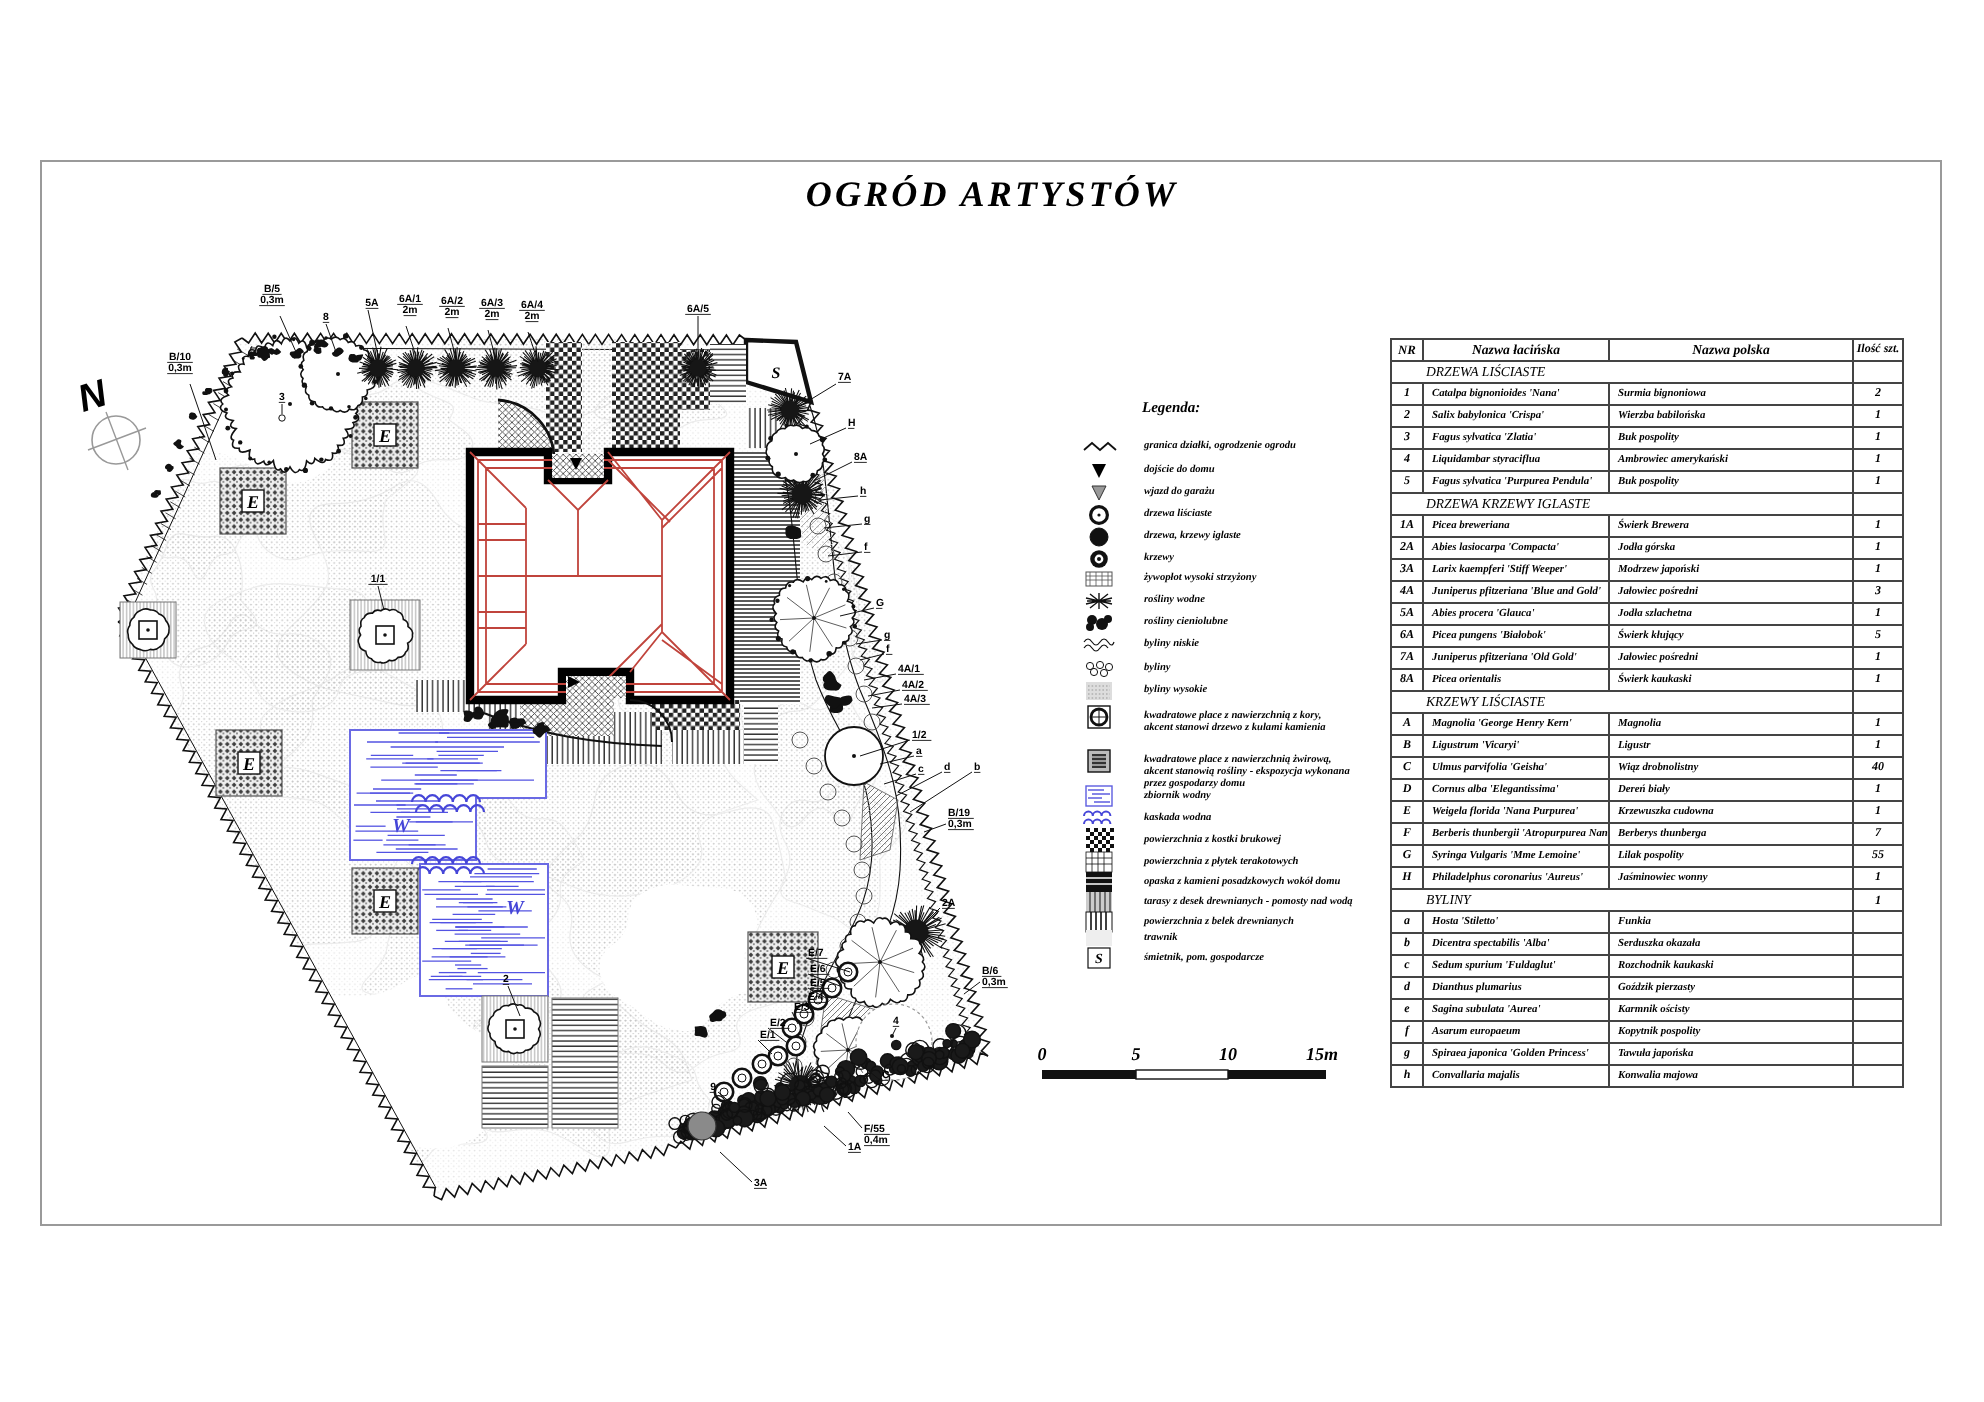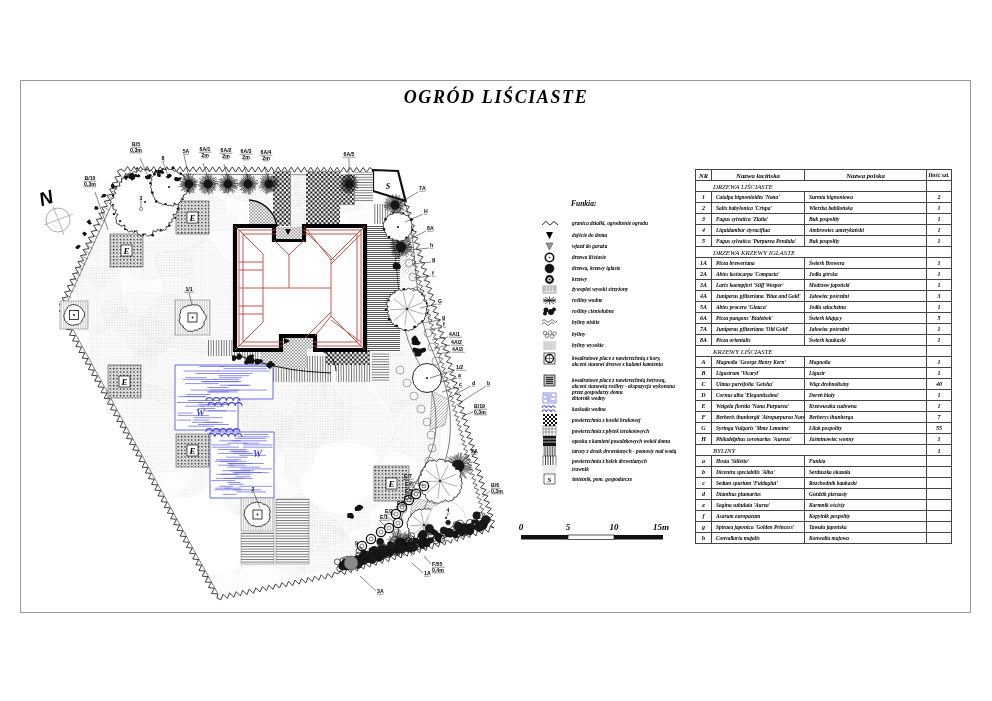--- a/index.html
+++ b/index.html
@@ -1,21 +1,21 @@
 <!DOCTYPE html>
 <html><head><meta charset="utf-8">
 <style>
 html,body{margin:0;padding:0;background:#fff;width:992px;height:701px;overflow:hidden}
 *{box-sizing:border-box}
 </style></head>
 <body>
 
 <div style="position:absolute;left:20px;top:80px;width:951px;height:533px;border:1px solid #9a9a9a"></div>
 
-<div style="position:absolute;left:0;top:87px;width:992px;text-align:center;font:bold italic 18px 'Liberation Serif',serif;letter-spacing:1.6px">OGRÓD LIŚCIASTE</div>
+<div style="position:absolute;left:0;top:87px;width:992px;text-align:center;font:bold italic 18px 'Liberation Serif',serif;letter-spacing:1.6px">OGRÓD ARTYSTÓW</div>
 
 <svg width="992" height="701" viewBox="0 0 992 701" style="position:absolute;left:0;top:0">
 <defs>
 <pattern id="pdots" width="2.6" height="2.6" patternUnits="userSpaceOnUse">
         <circle cx="0.7" cy="0.7" r="0.42" fill="#c8c8c8"></circle>
         <circle cx="2" cy="2" r="0.3" fill="#d4d4d4"></circle>
       </pattern>
 <pattern id="pcheck" width="4.4" height="4.4" patternUnits="userSpaceOnUse">
         <rect width="4.4" height="4.4" fill="#fff"></rect>
         <rect width="2.2" height="2.2" fill="#222"></rect>
@@ -895,21 +895,21 @@
       <rect x="521" y="535" width="47" height="4.5" fill="#111"></rect>
       <rect x="568" y="535" width="46" height="4.5" fill="#fff" stroke="#111" stroke-width="0.7"></rect>
       <rect x="614" y="535" width="49" height="4.5" fill="#111"></rect>
       <text x="521" y="530" font-size="9" font-style="italic" font-weight="bold" text-anchor="middle" font-family="Liberation Serif, serif">0</text>
       <text x="568" y="530" font-size="9" font-style="italic" font-weight="bold" text-anchor="middle" font-family="Liberation Serif, serif">5</text>
       <text x="614" y="530" font-size="9" font-style="italic" font-weight="bold" text-anchor="middle" font-family="Liberation Serif, serif">10</text>
       <text x="661" y="530" font-size="9" font-style="italic" font-weight="bold" text-anchor="middle" font-family="Liberation Serif, serif">15m</text>
     </g>
 </svg>
 <div style="position:absolute;left:0;top:0">
-    <div style="position:absolute;left:571px;top:199px;font:bold italic 7.5px 'Liberation Serif', serif">Funkia:</div>
+    <div style="position:absolute;left:571px;top:199px;font:bold italic 7.5px 'Liberation Serif', serif">Legenda:</div>
     <div style="position:absolute;left:541px;top:219px;width:17px;height:9px">
       <svg width="17" height="9" viewBox="0 0 17 9" style="overflow:visible;display:block">
         <path d="M1,6 L5,2.5 L9,6 L13,2.5 L17,6" stroke="#111" stroke-width="0.9" fill="none"></path>
       </svg>
     </div>
     <div style="position:absolute;left:572px;top:220px;font:bold italic 5.3px 'Liberation Serif', serif;line-height:6.2px;white-space:nowrap">granica działki, ogrodzenie ogrodu</div>
     <div style="position:absolute;left:541px;top:231px;width:17px;height:9px">
       <svg width="17" height="9" viewBox="0 0 17 9" style="overflow:visible;display:block">
         <path d="M5,1 L12,1 L8.5,8 Z" fill="#000"></path>
       </svg>

